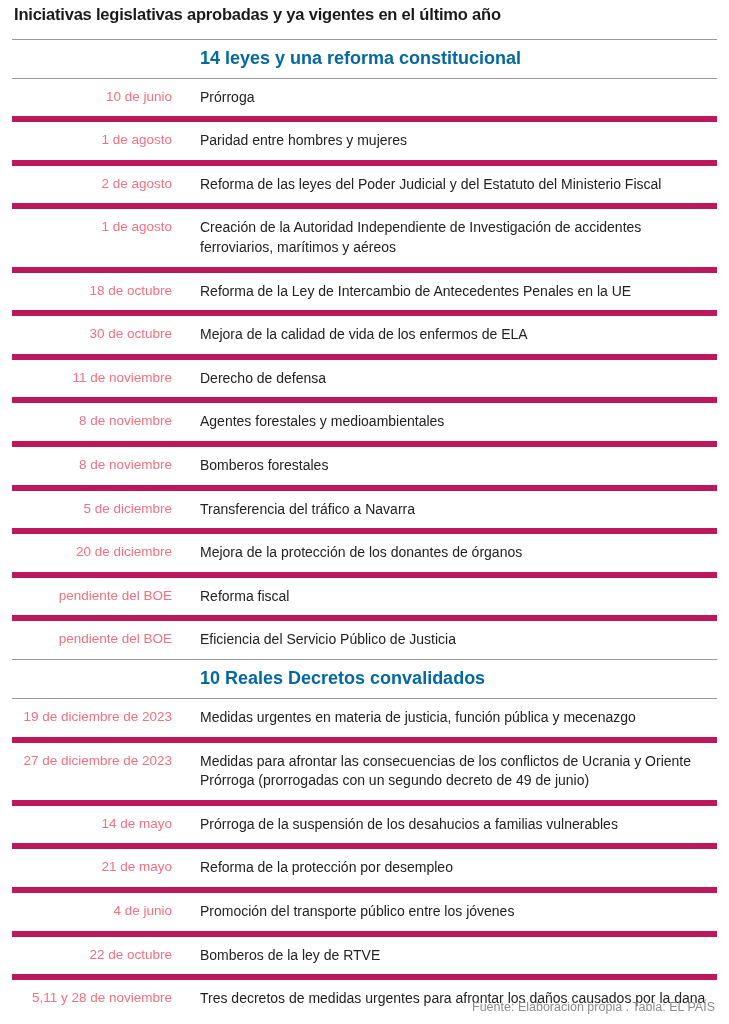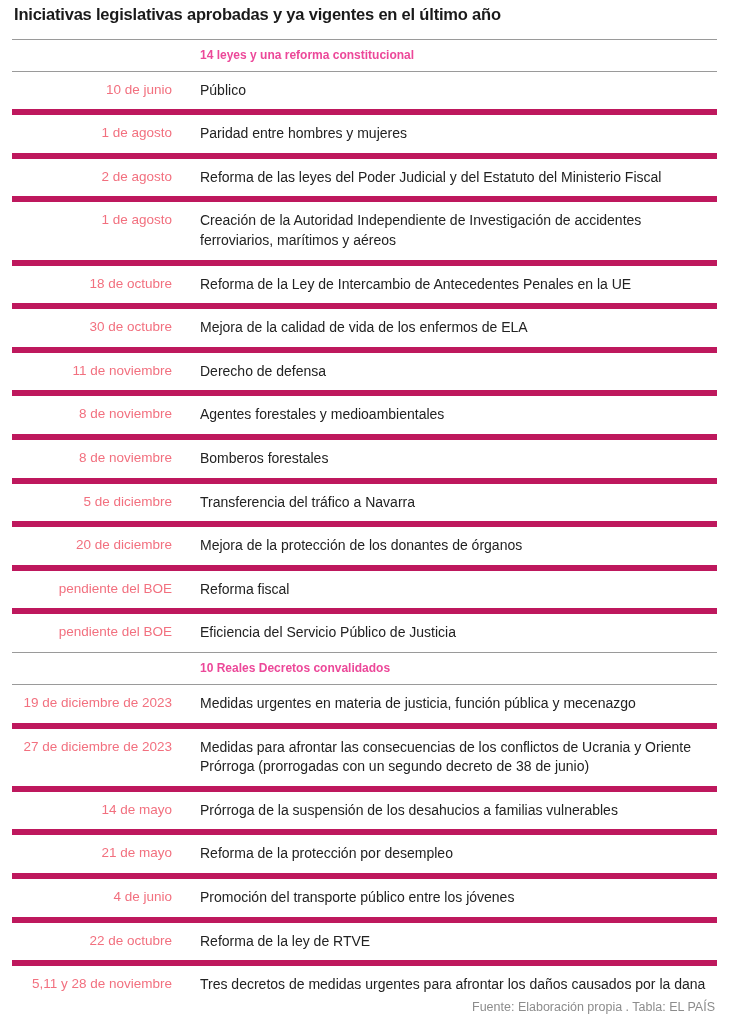--- a/index.html
+++ b/index.html
@@ -55,23 +55,23 @@
     font-size: 13.5px;
     line-height: 1.35;
   }
   .col-desc {
     padding-left: 14px !important;
     font-size: 14px;
     line-height: 1.4;
     color: #222222;
   }
   .section-head {
-    color: #ec4899;
+    color: #0369a1;
     font-weight: bold;
-    font-size: 12px;
+    font-size: 18px;
     padding-left: 14px !important;
   }
   .section-spacer {
     width: 160px;
     padding-right: 14px !important;
   }
   .footer {
     position: absolute;
     right: 14px;
     bottom: 14px;
@@ -88,21 +88,21 @@
   <div class="title">Iniciativas legislativas aprobadas y ya vigentes en el último año</div>
 
   <table class="data">
     <tbody>
         <tr class="section">
           <td class="section-spacer"></td>
           <td class="section-head">14 leyes y una reforma constitucional</td>
         </tr>
         <tr>
           <td class="col-date">10 de junio</td>
-          <td class="col-desc">Público</td>
+          <td class="col-desc">Prórroga</td>
         </tr>
         <tr>
           <td class="col-date">1 de agosto</td>
           <td class="col-desc">Paridad entre hombres y mujeres</td>
         </tr>
         <tr>
           <td class="col-date">2 de agosto</td>
           <td class="col-desc">Reforma de las leyes del Poder Judicial y del Estatuto del Ministerio Fiscal</td>
         </tr>
         <tr>
@@ -148,37 +148,37 @@
         <tr class="section">
           <td class="section-spacer"></td>
           <td class="section-head">10 Reales Decretos convalidados</td>
         </tr>
         <tr>
           <td class="col-date">19 de diciembre de 2023</td>
           <td class="col-desc">Medidas urgentes en materia de justicia, función pública y mecenazgo</td>
         </tr>
         <tr>
           <td class="col-date">27 de diciembre de 2023</td>
-          <td class="col-desc">Medidas para afrontar las consecuencias de los conflictos de Ucrania y Oriente Prórroga (prorrogadas con un segundo decreto de 38 de junio)</td>
+          <td class="col-desc">Medidas para afrontar las consecuencias de los conflictos de Ucrania y Oriente Prórroga (prorrogadas con un segundo decreto de 49 de junio)</td>
         </tr>
         <tr>
           <td class="col-date">14 de mayo</td>
           <td class="col-desc">Prórroga de la suspensión de los desahucios a familias vulnerables</td>
         </tr>
         <tr>
           <td class="col-date">21 de mayo</td>
           <td class="col-desc">Reforma de la protección por desempleo</td>
         </tr>
         <tr>
           <td class="col-date">4 de junio</td>
           <td class="col-desc">Promoción del transporte público entre los jóvenes</td>
         </tr>
         <tr>
           <td class="col-date">22 de octubre</td>
-          <td class="col-desc">Reforma de la ley de RTVE</td>
+          <td class="col-desc">Bomberos de la ley de RTVE</td>
         </tr>
         <tr>
           <td class="col-date">5,11 y 28 de noviembre</td>
           <td class="col-desc">Tres decretos de medidas urgentes para afrontar los daños causados por la dana</td>
         </tr>
       </tbody>
   </table>
 
   <div class="footer">Fuente: Elaboración propia . Tabla: EL PAÍS</div>
 

